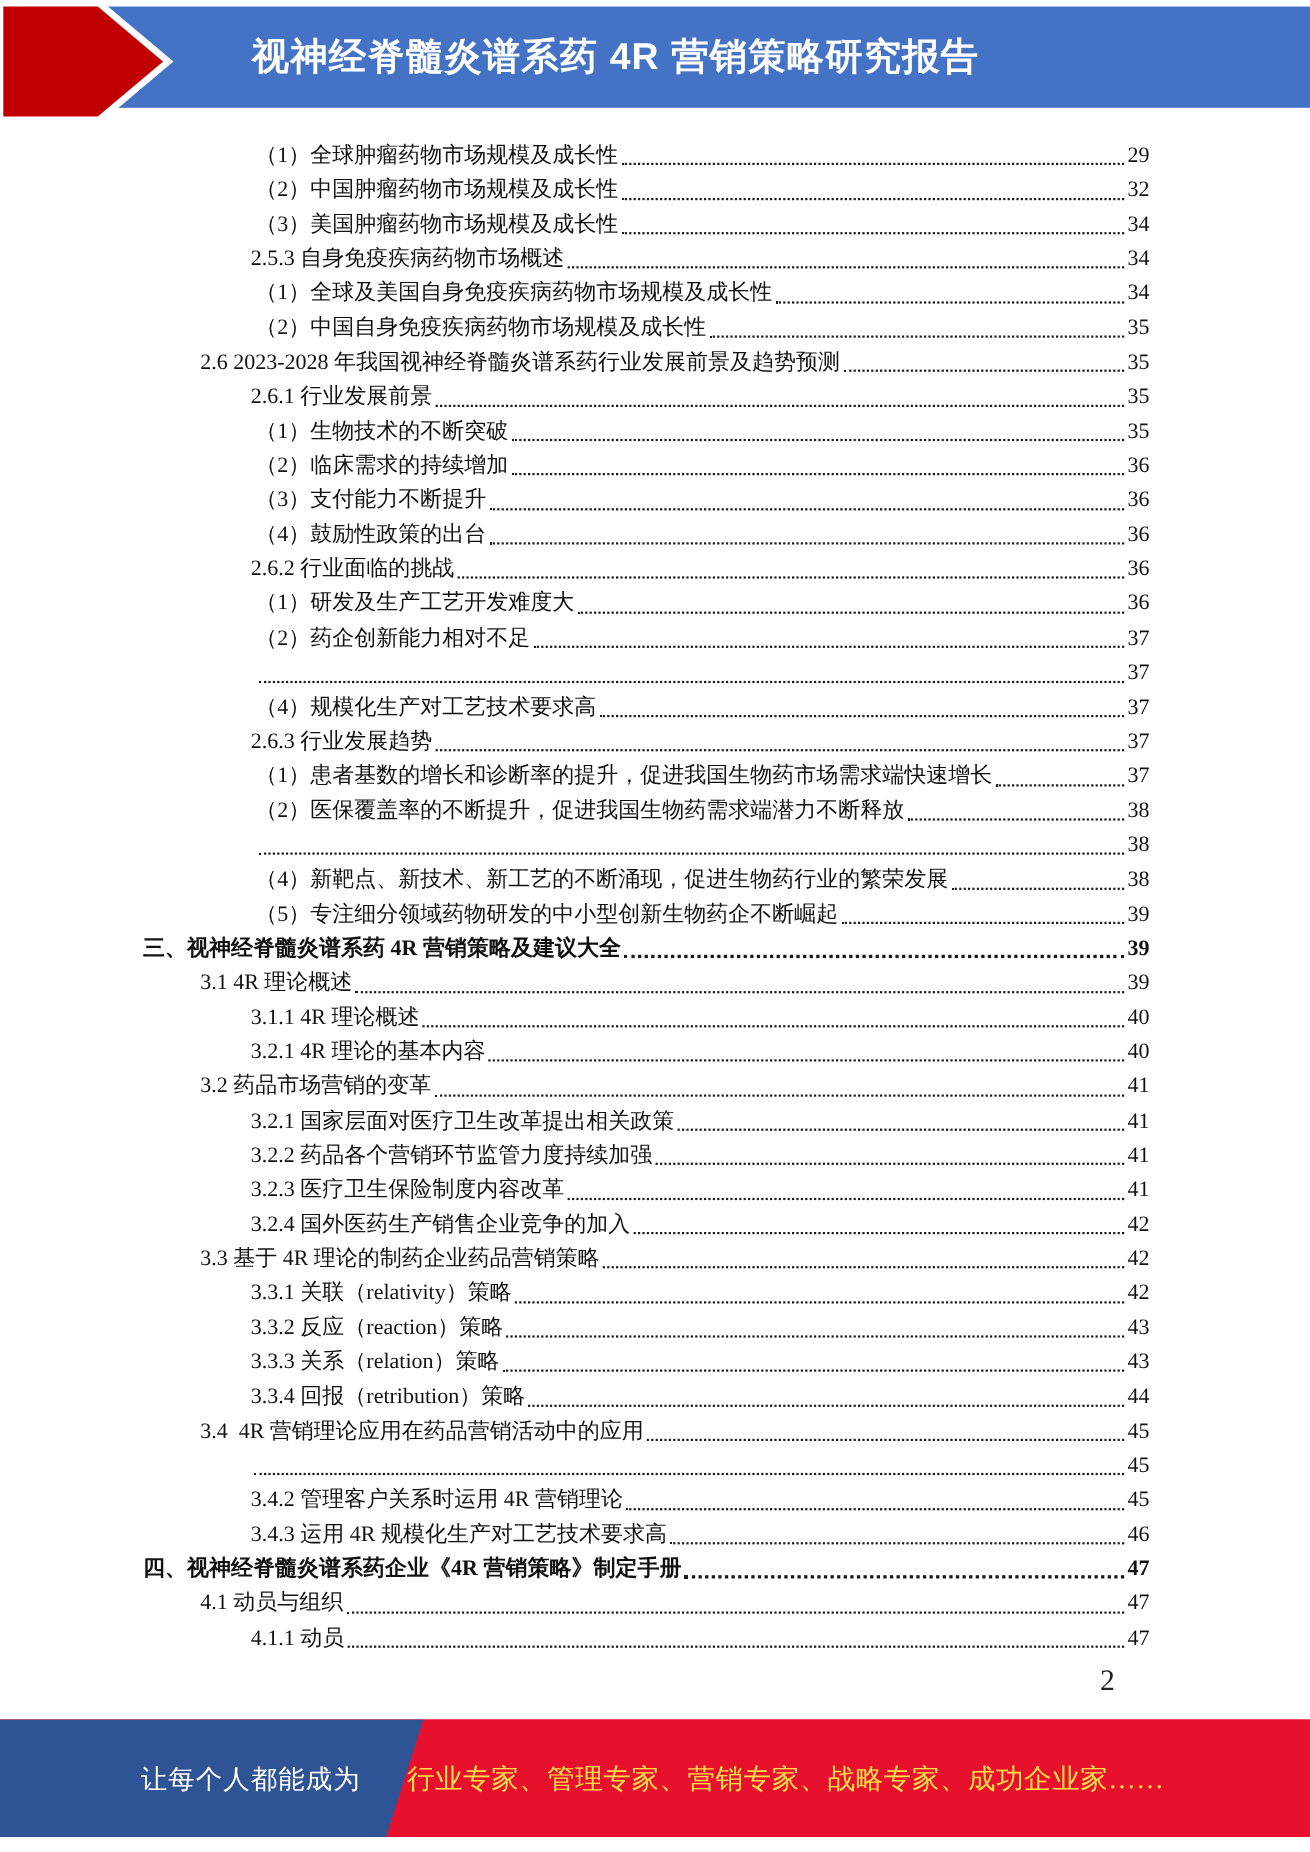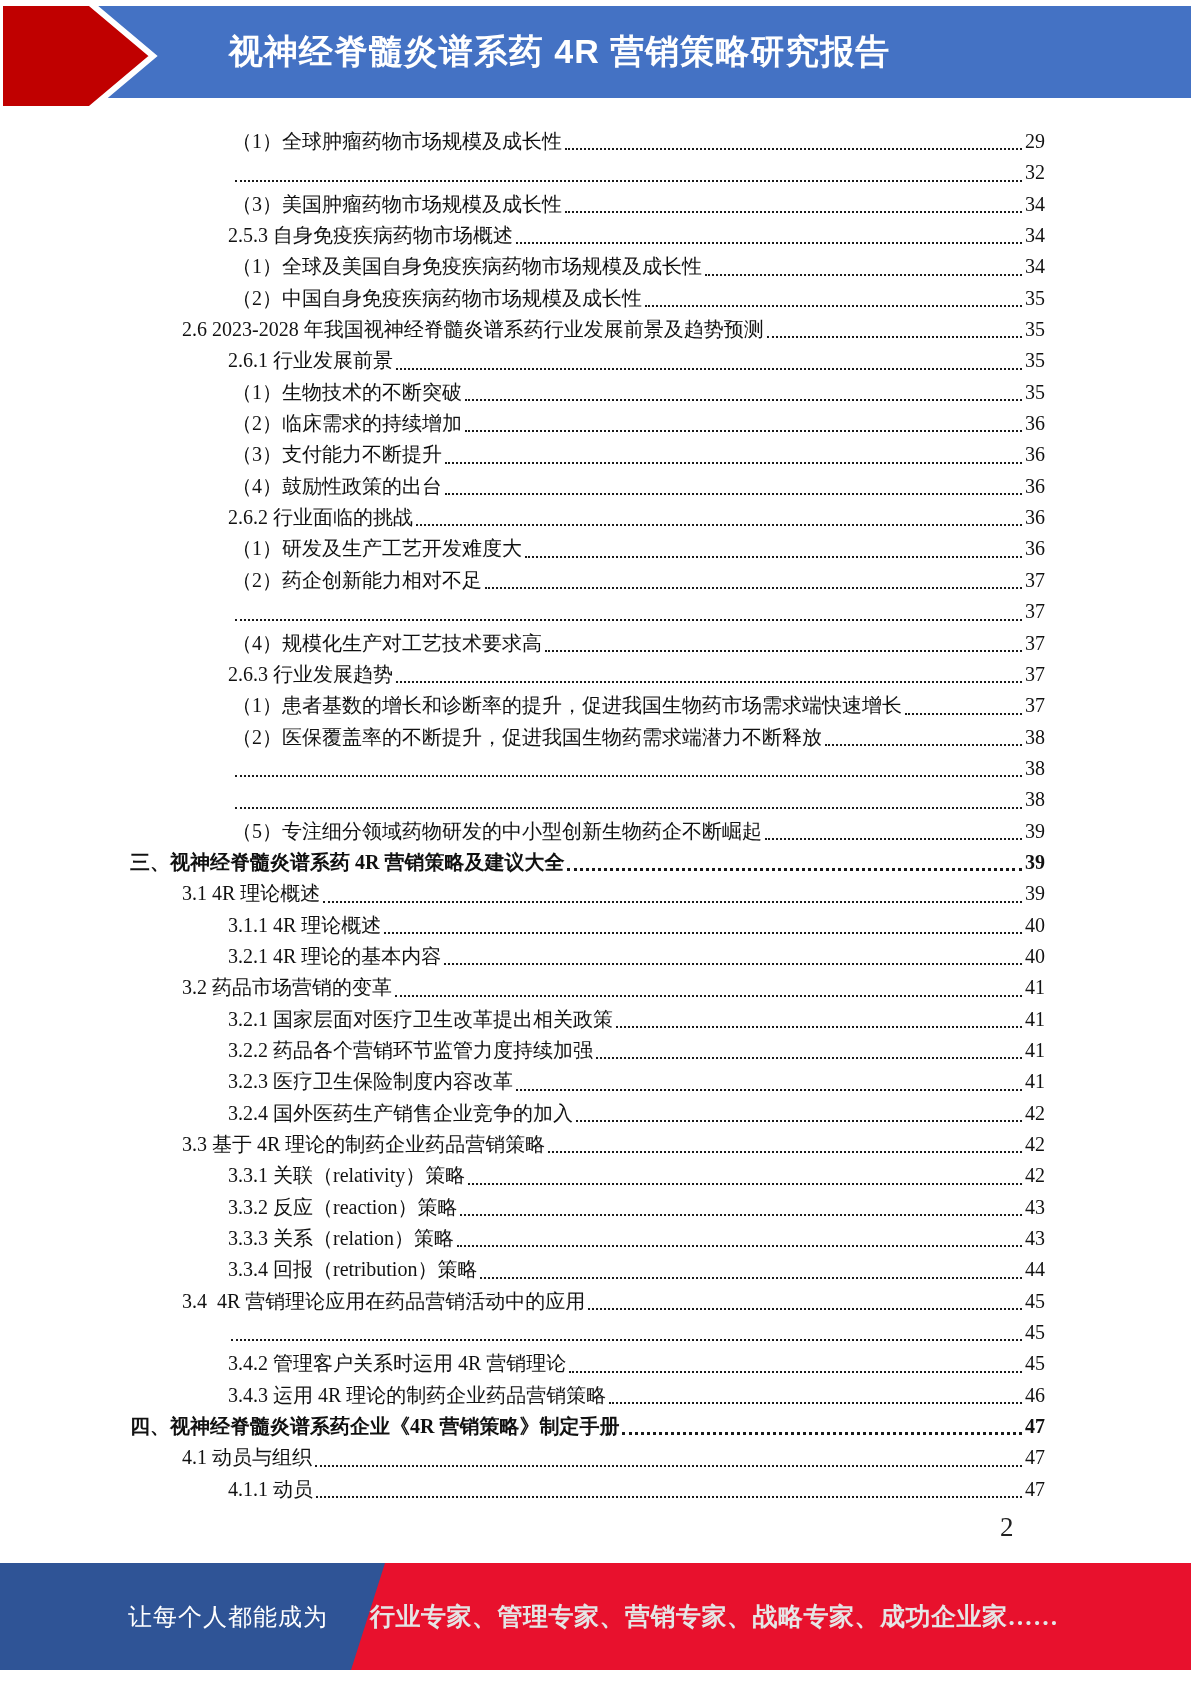--- a/index.html
+++ b/index.html
@@ -77,40 +77,41 @@
     clip-path:polygon(0 0,385px 0,351px 100%,0 100%);
   }
   .footer-left-text{
     position:absolute;left:128px;top:0;width:200px;height:100%;
     display:flex;align-items:center;justify-content:flex-start;
     color:#ffffff;font-size:24px;letter-spacing:1px;white-space:pre;
   }
   .footer-right-text{
     position:absolute;left:370px;top:0;right:40px;height:100%;
     display:flex;align-items:center;justify-content:flex-start;
-    color:#e5e5e5;font-size:25px;letter-spacing:0.5px;white-space:pre;font-weight:bold;
+    color:#fde047;font-size:25px;letter-spacing:0.5px;white-space:pre;
   }
 </style>
 </head>
 <body>
 
 <div class="header-band">
   <span class="header-title">视神经脊髓炎谱系药 4R 营销策略研究报告</span>
 </div>
 <svg class="header-arrow" viewBox="0 0 160 112">
   <polygon points="0,3 90,3 153,56 90,109 0,109" stroke="#ffffff" stroke-width="6" fill="#C00000"></polygon>
 </svg>
 
 <div class="toc">
     <div class="row lvl3">
     <span class="label">（1）全球肿瘤药物市场规模及成长性</span>
     <span class="leader"></span>
     <span class="page">29</span>
   </div>
     <div class="row lvl3">
+    <span class="label">（2）中国肿瘤药物市场规模及成长性</span>
     <span class="leader"></span>
     <span class="page">32</span>
   </div>
     <div class="row lvl3">
     <span class="label">（3）美国肿瘤药物市场规模及成长性</span>
     <span class="leader"></span>
     <span class="page">34</span>
   </div>
     <div class="row lvl2">
     <span class="label">2.5.3 自身免疫疾病药物市场概述</span>
@@ -194,20 +195,21 @@
     <div class="row lvl3">
     <span class="label">（2）医保覆盖率的不断提升，促进我国生物药需求端潜力不断释放</span>
     <span class="leader"></span>
     <span class="page">38</span>
   </div>
     <div class="row lvl3">
     <span class="leader"></span>
     <span class="page">38</span>
   </div>
     <div class="row lvl3">
+    <span class="label">（4）新靶点、新技术、新工艺的不断涌现，促进生物药行业的繁荣发展</span>
     <span class="leader"></span>
     <span class="page">38</span>
   </div>
     <div class="row lvl3">
     <span class="label">（5）专注细分领域药物研发的中小型创新生物药企不断崛起</span>
     <span class="leader"></span>
     <span class="page">39</span>
   </div>
     <div class="row lvl0">
     <span class="label">三、视神经脊髓炎谱系药 4R 营销策略及建议大全</span>
@@ -287,21 +289,21 @@
     <div class="row lvl2">
     <span class="leader"></span>
     <span class="page">45</span>
   </div>
     <div class="row lvl2">
     <span class="label">3.4.2 管理客户关系时运用 4R 营销理论</span>
     <span class="leader"></span>
     <span class="page">45</span>
   </div>
     <div class="row lvl2">
-    <span class="label">3.4.3 运用 4R 理论的制药企业药品营销策略</span>
+    <span class="label">3.4.3 运用 4R 规模化生产对工艺技术要求高</span>
     <span class="leader"></span>
     <span class="page">46</span>
   </div>
     <div class="row lvl0">
     <span class="label">四、视神经脊髓炎谱系药企业《4R 营销策略》制定手册</span>
     <span class="leader"></span>
     <span class="page">47</span>
   </div>
     <div class="row lvl1">
     <span class="label">4.1 动员与组织</span>

